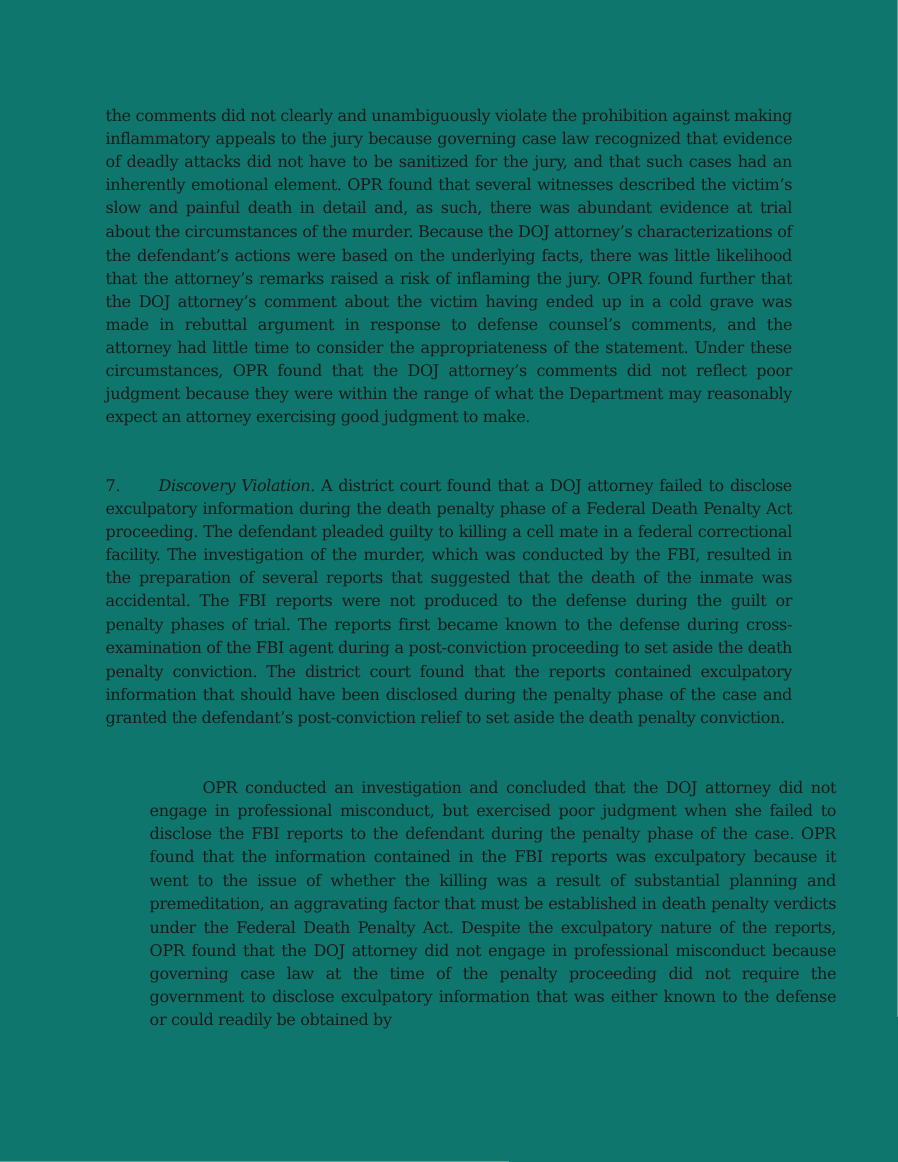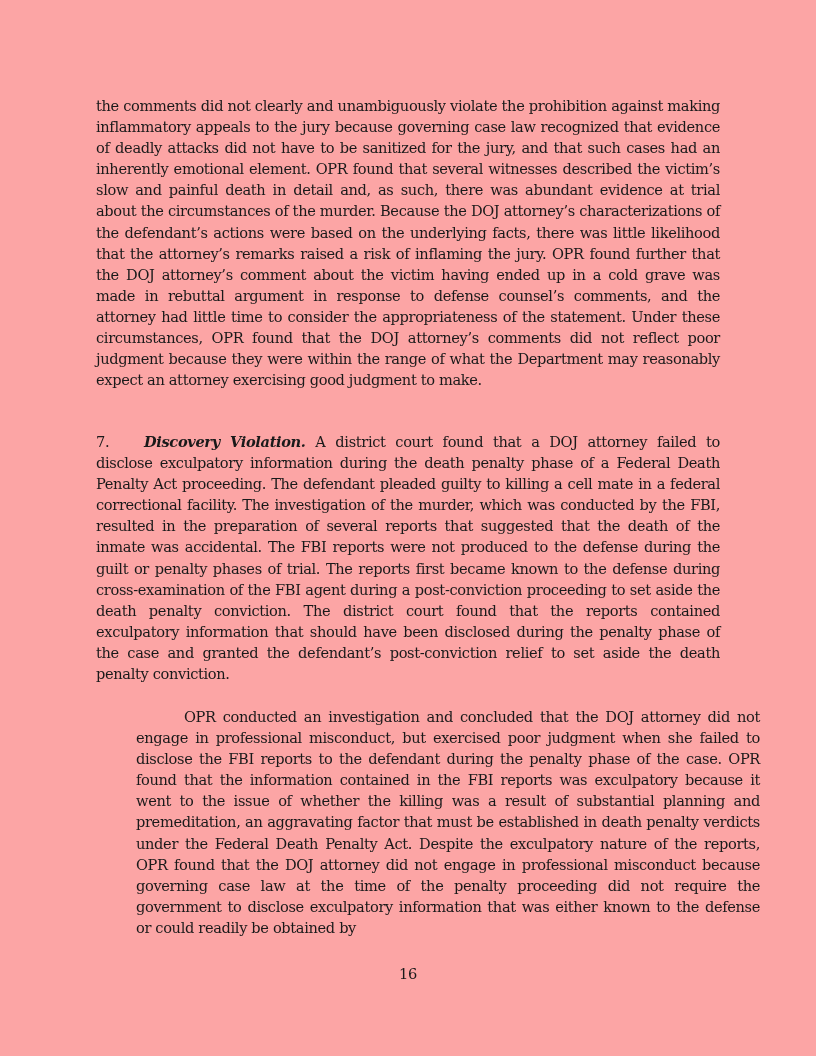--- a/index.html
+++ b/index.html
@@ -1,35 +1,35 @@
 <!DOCTYPE html>
 <html><head>
 <meta charset="utf-8">
 <style>
   html, body { margin: 0; padding: 0; background: #ffffff; }
   body { width: 816px; height: 1056px; position: relative; overflow: hidden; }
-  .page { position: absolute; left: 0; top: 0; width: 816px; height: 1056px; background: #fca5a5; }
+  .page { position: absolute; left: 0; top: 0; width: 816px; height: 1056px; background: #0f766e; }
   .para {
     position: absolute;
     left: 96px;
     width: 624px;
     font-family: "DejaVu Serif", serif;
     font-size: 14.6px;
     line-height: 21.1px;
     color: #1a1a1a;
     text-align: justify;
     letter-spacing: -0.35px;
     word-spacing: 0px;
     margin: 0;
   }
   .p1 { top: 95px; }
   .p2 { top: 431px; }
   .p3 { top: 706px; text-indent: 48px; margin-left: 40px; }
   .num { display: inline-block; width: 48px; text-indent: 0; }
-  .heading { font-style: italic; font-weight: bold; }
+  .heading { font-style: italic; }
   .pagenum {
     position: absolute;
     top: 965px;
     left: 0;
     width: 816px;
     text-align: center;
     font-family: "DejaVu Serif", serif;
     font-size: 14.6px;
     color: #1a1a1a;
     letter-spacing: -0.3px;
@@ -38,14 +38,13 @@
 </head>
 <body>
 
 <div class="page">
   <p class="para p1">the comments did not clearly and unambiguously violate the prohibition against making inflammatory appeals to the jury because governing case law recognized that evidence of deadly attacks did not have to be sanitized for the jury, and that such cases had an inherently emotional element.  OPR found that several witnesses described the victim’s slow and painful death in detail and, as such, there was abundant evidence at trial about the circumstances of the murder. Because the DOJ attorney’s characterizations of the defendant’s actions were based on the underlying facts, there was little likelihood that the attorney’s remarks raised a risk of inflaming the jury.  OPR found further that the DOJ attorney’s comment about the victim having ended up in a cold grave was made in rebuttal argument in response to defense counsel’s comments, and the attorney had little time to consider the appropriateness of the statement.  Under these circumstances, OPR found that the DOJ attorney’s comments did not reflect poor judgment because they were within the range of what the Department may reasonably expect an attorney exercising good judgment to make.</p>
 
   <p class="para p2"><span class="num">7.</span><span class="heading">Discovery Violation.</span><span>  A district court found that a DOJ attorney failed to disclose exculpatory information during the death penalty phase of a Federal Death Penalty Act proceeding.  The defendant pleaded guilty to killing a cell mate in a federal correctional facility.  The investigation of the murder, which was conducted by the FBI, resulted in the preparation of several reports that suggested that the death of the inmate was accidental.  The FBI reports were not produced to the defense during the guilt or penalty phases of trial.  The reports first became known to the defense during cross-examination of the FBI agent during a post-conviction proceeding to set aside the death penalty conviction.  The district court found that the reports contained exculpatory information that should have been disclosed during the penalty phase of the case and granted the defendant’s post-conviction relief to set aside the death penalty conviction.</span></p>
 
   <p class="para p3">OPR conducted an investigation and concluded that the DOJ attorney did not engage in professional misconduct, but exercised poor judgment when she failed to disclose the FBI reports to the defendant during the penalty phase of the case.  OPR found that the information contained in the FBI reports was exculpatory because it went to the issue of whether the killing was a result of substantial planning and premeditation, an aggravating factor that must be established in death penalty verdicts under the Federal Death Penalty Act. Despite the exculpatory nature of the reports, OPR found that the DOJ attorney did not engage in professional misconduct because governing case law at the time of the penalty proceeding did not require the government to disclose exculpatory information that was either known to the defense or could readily be obtained by</p>
 
-  <div class="pagenum">16</div>
 </div>
 
 </body></html>

